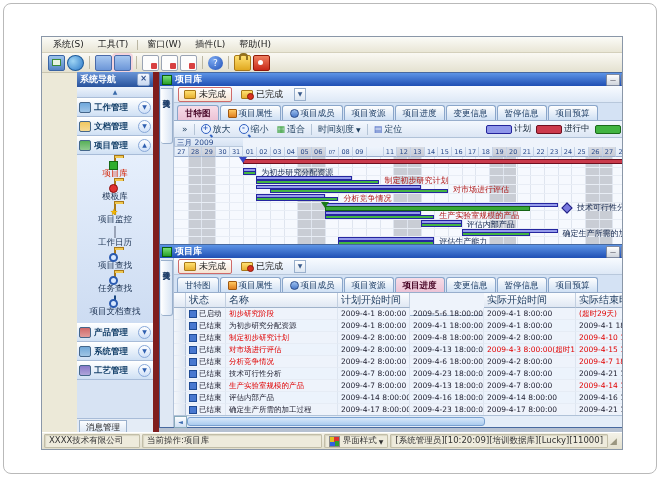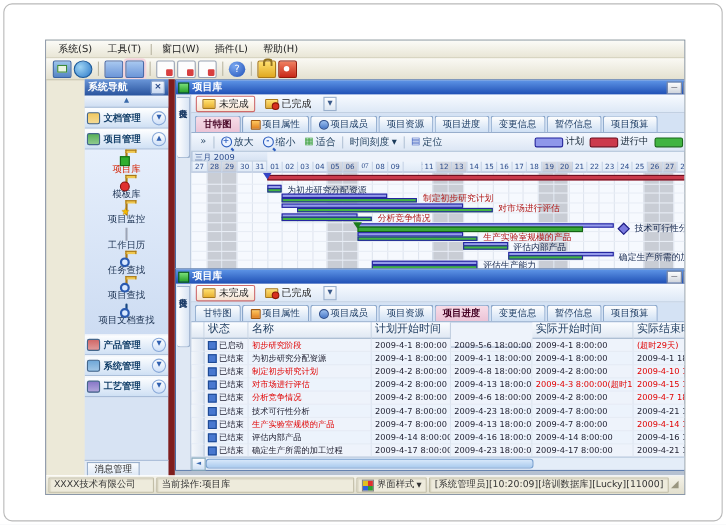--- a/index.html
+++ b/index.html
@@ -165,36 +165,41 @@
 
   <div class="content">
     <div class="sidebar">
       <div class="side-header">
         <span>系统导航</span>
         <span class="side-close">×</span>
       </div>
       <div class="side-collapse">▲</div>
       <div id="side-groups">
             <div class="grp-hd">
+              <span class="grp-ico" style="background: linear-gradient(rgb(111, 168, 220), rgba(255, 255, 255, 0.333)), rgb(111, 168, 220); border: 1px solid rgb(68, 102, 138);"></span>
+              <span class="grp-lbl">工作管理</span>
+              <span class="chev">▼</span>
+            </div>
+            <div class="grp-hd">
               <span class="grp-ico" style="background: linear-gradient(rgb(240, 200, 96), rgba(255, 255, 255, 0.333)), rgb(240, 200, 96); border: 1px solid rgb(68, 102, 138);"></span>
               <span class="grp-lbl">文档管理</span>
               <span class="chev">▼</span>
             </div>
             <div class="grp-hd">
               <span class="grp-ico" style="background: linear-gradient(rgb(88, 176, 88), rgba(255, 255, 255, 0.333)), rgb(88, 176, 88); border: 1px solid rgb(68, 102, 138);"></span>
               <span class="grp-lbl">项目管理</span>
               <span class="chev">▲</span>
             </div>
             <div class="grp-body">
               <div class="side-item"><span class="si si-folder b-green"></span><span class="si-lbl sel">项目库</span></div>
               <div class="side-item"><span class="si si-folder b-red"></span><span class="si-lbl">模板库</span></div>
               <div class="side-item"><span class="si si-folder b-star"></span><span class="si-lbl">项目监控</span></div>
               <div class="side-item"><span class="si si-cal"></span><span class="si-lbl">工作日历</span></div>
+              <div class="side-item"><span class="si si-folder b-search"></span><span class="si-lbl">项目查找</span></div>
               <div class="side-item"><span class="si si-folder b-search"></span><span class="si-lbl">任务查找</span></div>
-              <div class="side-item"><span class="si si-folder b-search"></span><span class="si-lbl">项目查找</span></div>
               <div class="side-item"><span class="si si-book b-search"></span><span class="si-lbl">项目文档查找</span></div>
             </div>
             <div class="grp-hd">
               <span class="grp-ico" style="background: linear-gradient(rgb(208, 104, 104), rgba(255, 255, 255, 0.333)), rgb(208, 104, 104); border: 1px solid rgb(68, 102, 138);"></span>
               <span class="grp-lbl">产品管理</span>
               <span class="chev">▼</span>
             </div>
             <div class="grp-hd">
               <span class="grp-ico" style="background: linear-gradient(rgb(112, 168, 216), rgba(255, 255, 255, 0.333)), rgb(112, 168, 216); border: 1px solid rgb(68, 102, 138);"></span>
               <span class="grp-lbl">系统管理</span>

